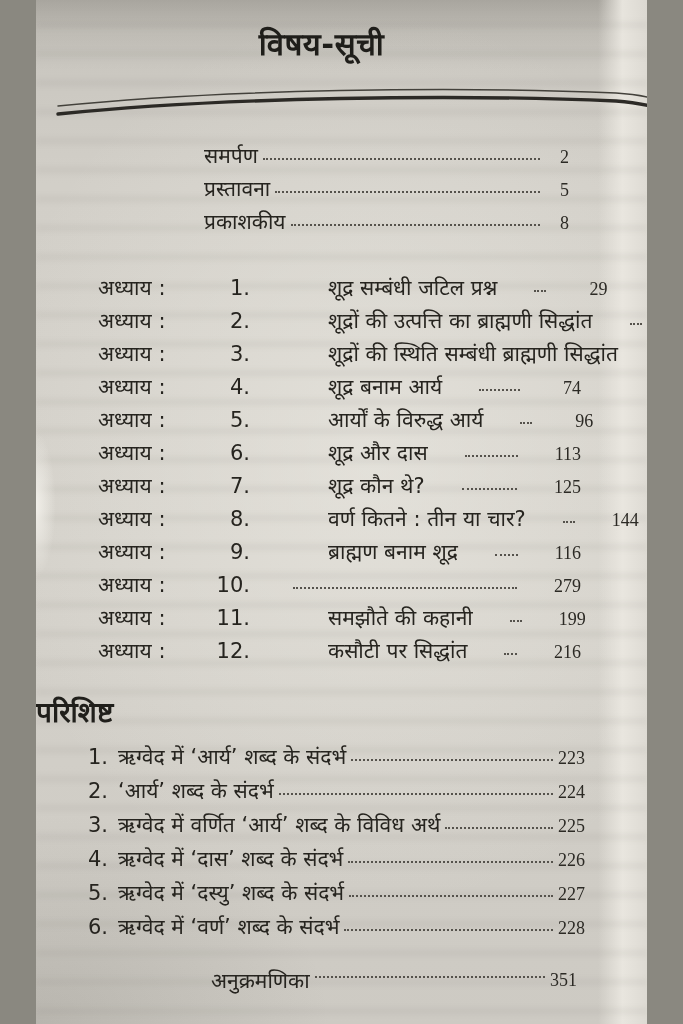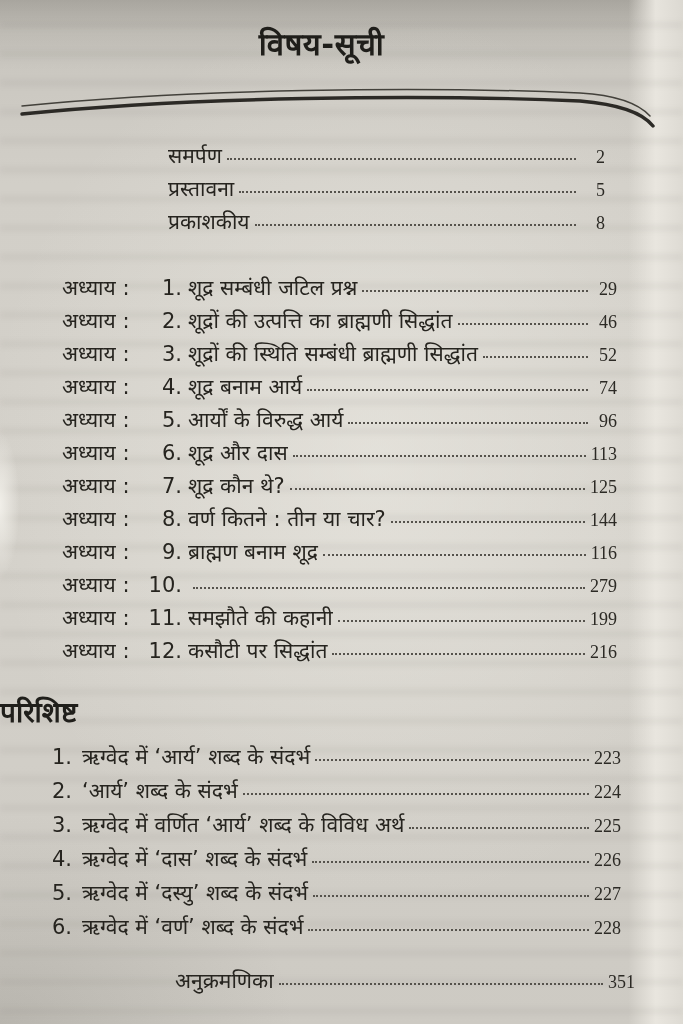--- a/index.html
+++ b/index.html
@@ -1,18 +1,18 @@
 <!DOCTYPE html>
 <html lang="hi"><head>
 <meta charset="utf-8">
 <style>
   html,body{margin:0;padding:0;background:#8a8880;}
   .page{
     position:relative;
-    width:683px;height:1024px;
+    width:611px;height:1024px;
     margin:0 auto;
     overflow:hidden;
     font-family:"DejaVu Sans",sans-serif;
     color:#26241f;
     background:
       
       linear-gradient(90deg, rgba(0,0,0,0) 92%, rgba(234,231,224,0.95) 96%, rgba(222,219,212,0.95) 100%),
       
       linear-gradient(180deg, rgba(100,97,90,0.30) 0px, rgba(100,97,90,0.10) 30px, rgba(0,0,0,0) 70px),
       
@@ -57,34 +57,34 @@
   .pg{
     font-family:"Liberation Serif",serif;
     font-size:18px;color:#2c2a25;
     min-width:24px;text-align:right;
   }
   
   .front{position:absolute;top:141px;left:168px;right:78px;}
   .front .list-row{height:33px;font-size:21px;}
   
   .chapters{position:absolute;top:273px;left:62px;right:66px;}
-  .chapters .list-row{height:33px;font-size:21px;}
+  .chapters .list-row{height:33px;font-size:21px;gap:32px;}
   .ch-label{width:86px;flex:none;}
   .ch-num{width:34px;flex:none;text-align:right;padding-right:6px;}
-  .ch-title{flex:none;}
+  .ch-title{flex:none;margin-left:40px;}
   
   .appendix-heading{
     position:absolute;top:692px;left:0;right:40px;
     text-align:left;font-size:28px;font-weight:700;color:#201f1b;
   }
   .appendix{position:absolute;top:742px;left:52px;right:62px;}
   .appendix .list-row{height:34px;font-size:21px;}
   .ap-num{width:30px;flex:none;}
   
-  .index-row{position:absolute;top:966px;left:175px;right:48px;font-size:21px;}
+  .index-row{position:absolute;top:966px;left:175px;right:70px;font-size:21px;align-items:center;}
 </style>
 </head>
 <body>
 
 <div class="page">
   <div class="bleed"></div>
   <div class="finger"></div>
 
   <div class="title">विषय-सूची</div>
 

